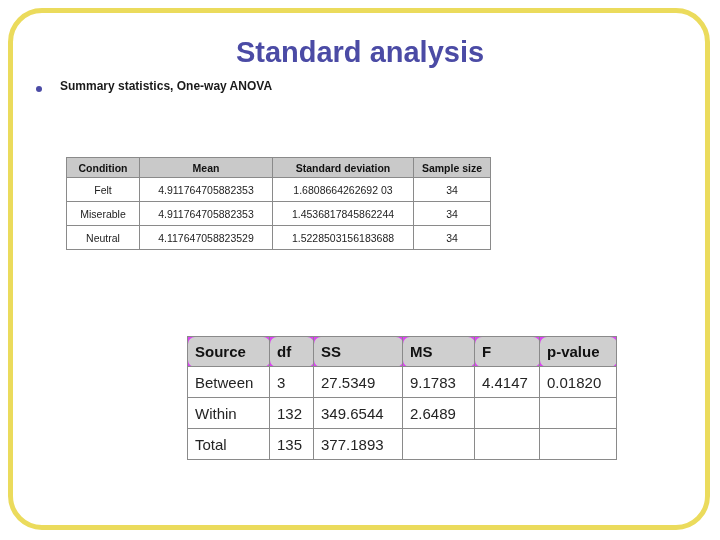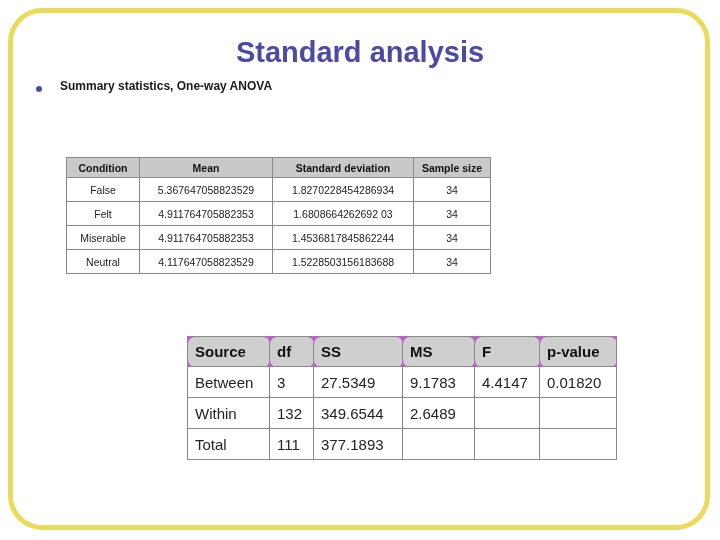--- a/index.html
+++ b/index.html
@@ -161,26 +161,20 @@
       <thead>
         <tr>
           <th>Condition</th>
           <th>Mean</th>
           <th>Standard deviation</th>
           <th>Sample size</th>
         </tr>
       </thead>
       <tbody>
         <tr>
-          <td class="c-cond">False</td>
-          <td class="c-mean">5.367647058823529</td>
-          <td class="c-sd">1.8270228454286934</td>
-          <td class="c-n">34</td>
-        </tr>
-        <tr>
           <td class="c-cond">Felt</td>
           <td class="c-mean">4.911764705882353</td>
           <td class="c-sd">1.6808664262692 03</td>
           <td class="c-n">34</td>
         </tr>
         <tr>
           <td class="c-cond">Miserable</td>
           <td class="c-mean">4.911764705882353</td>
           <td class="c-sd">1.4536817845862244</td>
           <td class="c-n">34</td>
@@ -219,21 +213,21 @@
         <tr>
           <td class="col-source">Within</td>
           <td class="col-df">132</td>
           <td class="col-ss">349.6544</td>
           <td class="col-ms">2.6489</td>
           <td class="col-f"></td>
           <td class="col-p"></td>
         </tr>
         <tr>
           <td class="col-source">Total</td>
-          <td class="col-df">111</td>
+          <td class="col-df">135</td>
           <td class="col-ss">377.1893</td>
           <td class="col-ms"></td>
           <td class="col-f"></td>
           <td class="col-p"></td>
         </tr>
       </tbody>
     </table>
   </div>
 
 </div>

